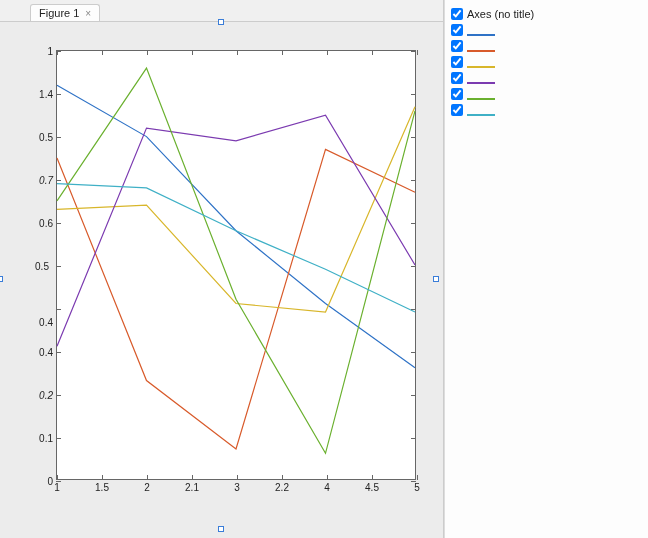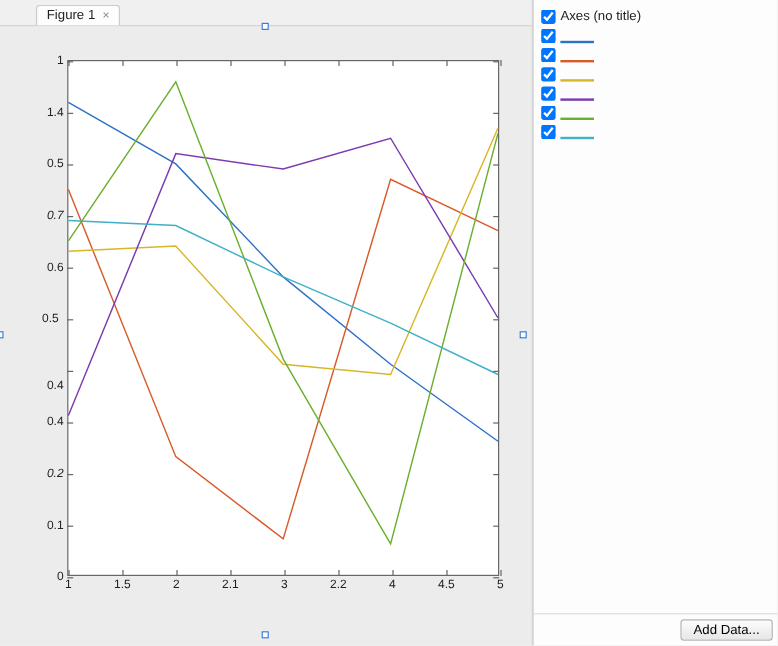--- a/index.html
+++ b/index.html
@@ -273,19 +273,14 @@
           <input type="checkbox" checked="" style="">
           <span class="legend-swatch" style="background:#6ab02e"></span>
           <span></span>
         </div>
         <div class="browser-row">
           <input type="checkbox" checked="" style="">
           <span class="legend-swatch" style="background:#3fb0c6"></span>
           <span></span>
         </div>
       </div>
-    <div class="browser-footer">
-      <button class="btn">
-        <span>Add Data...</span>
-      </button>
-    </div>
   </div>
 </div>
 
 </body></html>

